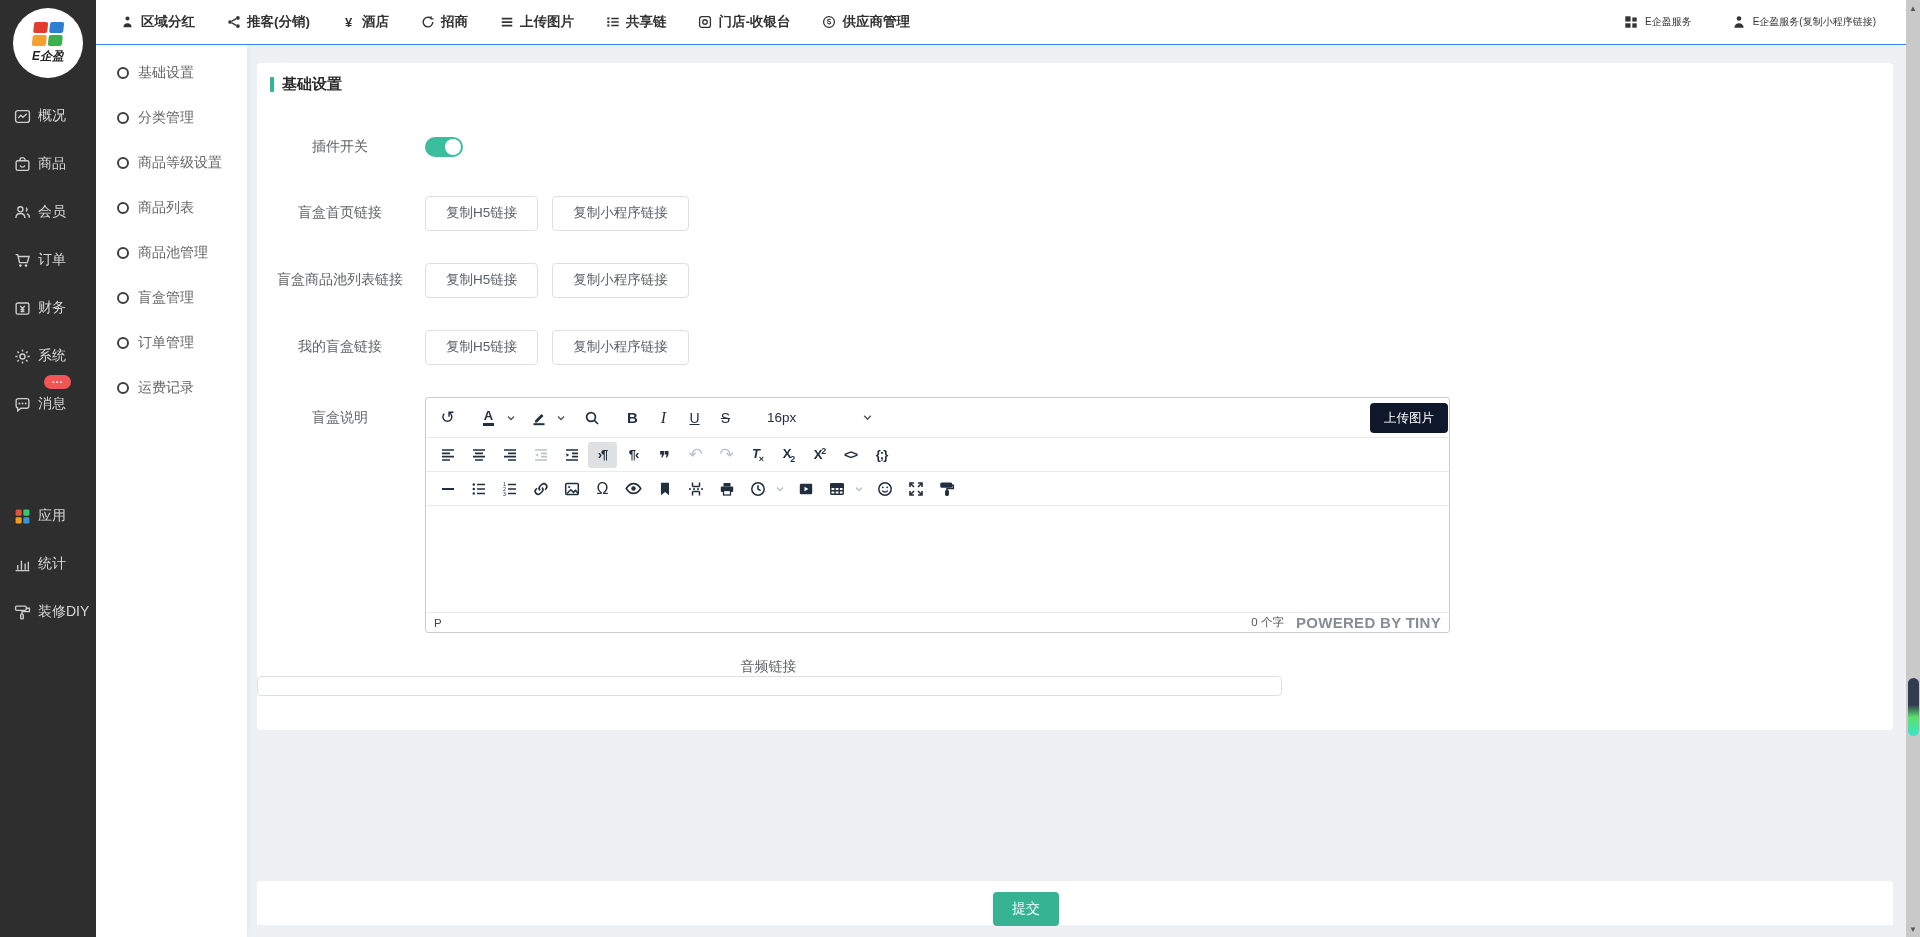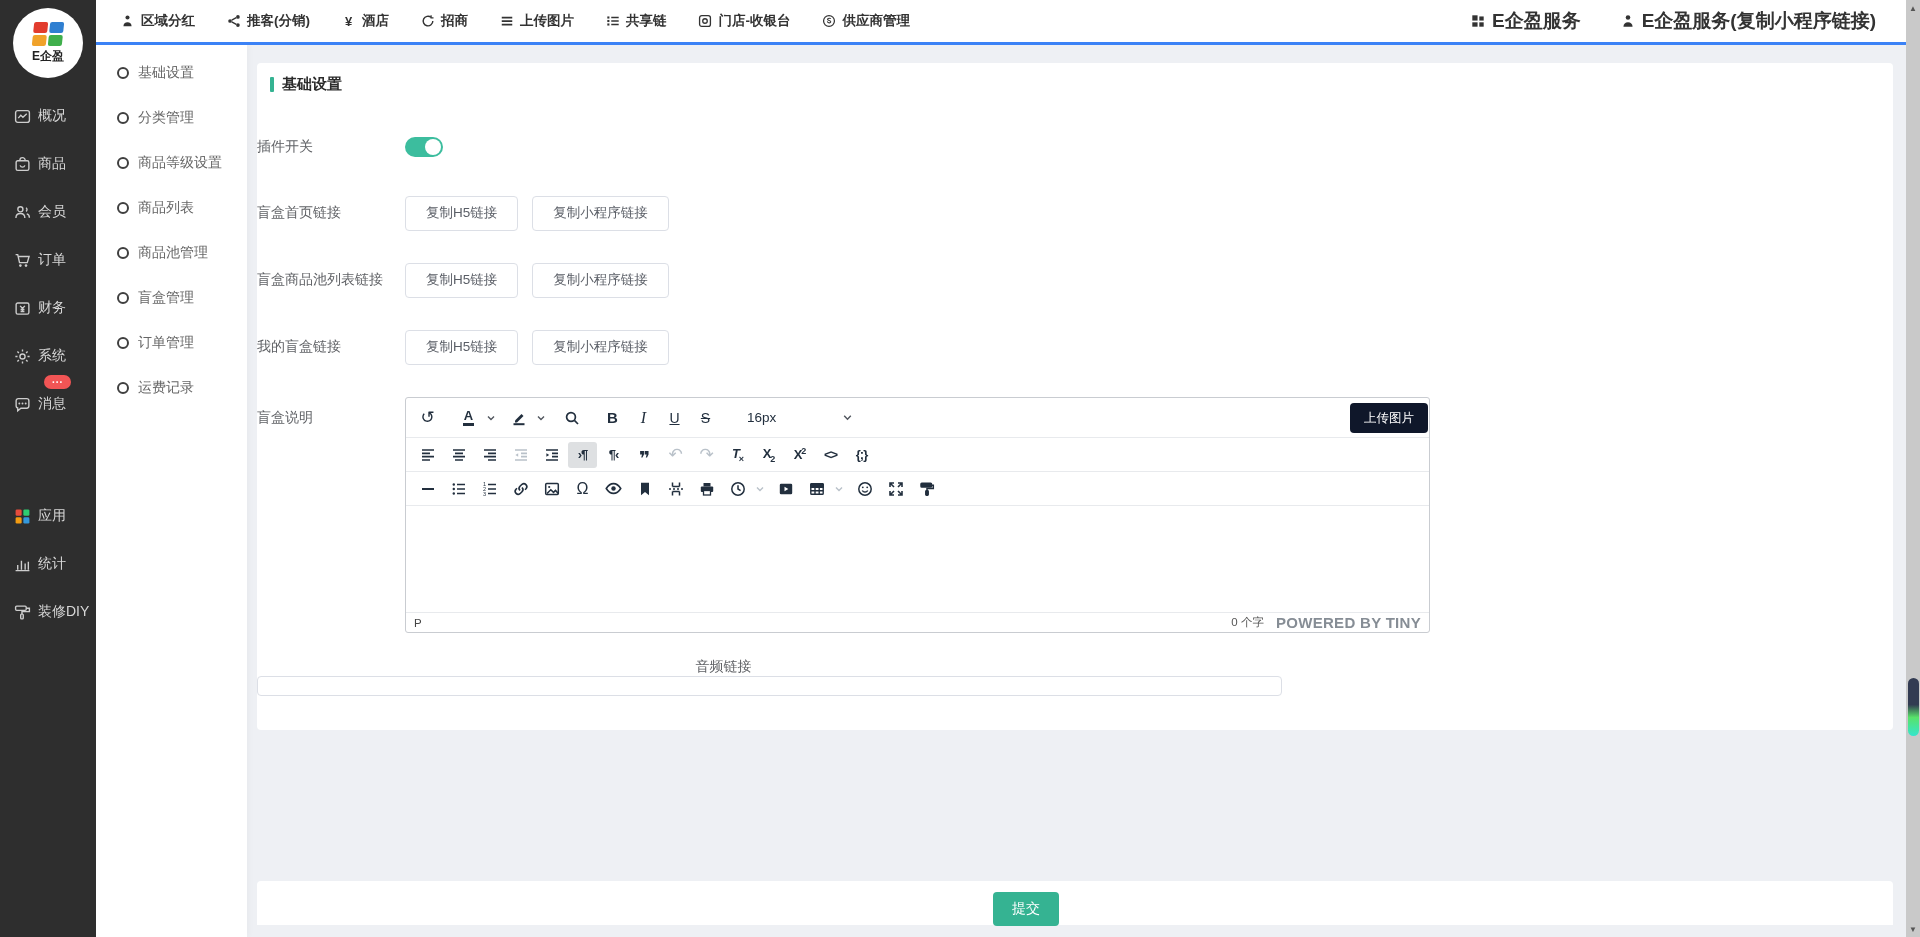--- a/index.html
+++ b/index.html
@@ -6,48 +6,48 @@
   html,body { width:1920px; height:937px; overflow:hidden; }
   body { font-family:"Liberation Sans","DejaVu Sans",sans-serif; background:#eef0f4; position:relative; color:#333; }
 
   
   .sidebar { position:absolute; left:0; top:0; width:96px; height:937px; background:#2e2e2e; z-index:8; }
   .logo-wrap { display:flex; justify-content:center; padding-top:8px; }
   .logo-circle { width:70px; height:70px; background:#fff; border-radius:50%; display:flex; flex-direction:column; align-items:center; justify-content:center; gap:2px; }
   .logo-mark { width:30px; height:24px; display:grid; grid-template-columns:1fr 1fr; grid-template-rows:1fr 1fr; gap:2px; transform:skewX(-6deg); }
   .lm { border-radius:2px; }
   .lm-r{background:#e23c2e;} .lm-g{background:#3faf4c;} .lm-o{background:#f0a22a;} .lm-b{background:#2f7fd1;}
-  .logo-text { font-size:12px; font-weight:bold; color:#222; letter-spacing:0; }
+  .logo-text { font-size:12px; font-weight:bold; font-style:italic; color:#222; letter-spacing:0; }
   .side-menu { margin-top:14px; }
   .side-item { height:48px; display:flex; align-items:center; gap:7px; padding-left:13px; color:#d8d8d8; font-size:14px; cursor:pointer; position:relative; }
   .side-item .sic { width:18px; height:18px; display:flex; align-items:center; justify-content:center; color:#cdcdcd; flex:none; }
   .side-item svg { display:block; }
   .side-gap { height:64px; }
   .msg-badge { position:absolute; top:-5px; left:44px; background:#f25555; color:#fff; border-radius:9px; padding:1px 8px 5px; font-size:10px; font-weight:bold; line-height:8px; letter-spacing:1px; }
 
   
-  .topnav { position:absolute; left:96px; top:0; width:1824px; height:45px; background:#fff; display:flex; align-items:center; padding:0 30px 0 24px; z-index:6; border-bottom:3px solid #3b82f6; }
+  .topnav { position:absolute; left:96px; top:0; width:1824px; height:45px; background:#fff; display:flex; align-items:center; padding:0 30px 0 24px; z-index:6; border-bottom:1px solid #3b82f6; }
   .nav-item { display:flex; align-items:center; gap:6px; margin-right:31px; font-size:13.5px; font-weight:700; color:#333; cursor:pointer; white-space:nowrap; }
   .nav-item .nic { width:15px; height:15px; display:flex; align-items:center; justify-content:center; color:#333; font-size:13px; font-weight:700; }
   .nav-right { margin-left:auto; display:flex; align-items:center; gap:40px; padding-right:14px; }
-  .nav-right .nav-item { margin-right:0; font-weight:700; font-size:19px; }
+  .nav-right .nav-item { margin-right:0; font-weight:400; font-size:10px; }
 
   
   .submenu { position:absolute; left:96px; top:45px; width:151px; height:892px; background:#fff; z-index:5; box-shadow:2px 0 6px rgba(0,0,0,0.03); padding-top:5px; }
   .sub-item { height:45px; display:flex; align-items:center; gap:9px; padding-left:21px; font-size:14px; color:#666; cursor:pointer; }
   .ring-icon { width:12px; height:12px; border:2px solid #3f3f3f; border-radius:50%; flex:none; }
 
   
   .main-card { position:absolute; left:257px; top:63px; width:1636px; height:667px; background:#fff; border-radius:4px; z-index:2; }
   .card-title { position:absolute; left:13px; top:12px; display:flex; align-items:center; gap:8px; }
   .title-bar { width:4px; height:15px; border-radius:1px; }
   .title-text { font-size:15px; font-weight:bold; color:#2b2b2b; }
 
   .form-row { position:absolute; left:0; display:flex; align-items:center; }
-  .form-label { width:148px; text-align:left; padding-right:2px; font-size:14px; color:#606266; flex:none; white-space:nowrap; }
+  .form-label { width:168px; text-align:center; padding-right:2px; font-size:14px; color:#606266; flex:none; white-space:nowrap; }
   .row-toggle { top:66px; height:36px; }
   .row-link1 { top:132px; height:36px; }
   .row-link2 { top:199px; height:36px; }
   .row-link3 { top:266px; height:36px; }
   .row-editor { top:334px; align-items:flex-start; }
   .row-editor .form-label { padding-top:12px; }
   .row-audio { top:595px; height:38px;flex-direction:column; }
 
   .toggle { width:38px; height:20px; border-radius:10px; position:relative; cursor:pointer; }
   .toggle .knob { position:absolute; top:2px; right:2px; width:16px; height:16px; background:#fff; border-radius:50%; }

